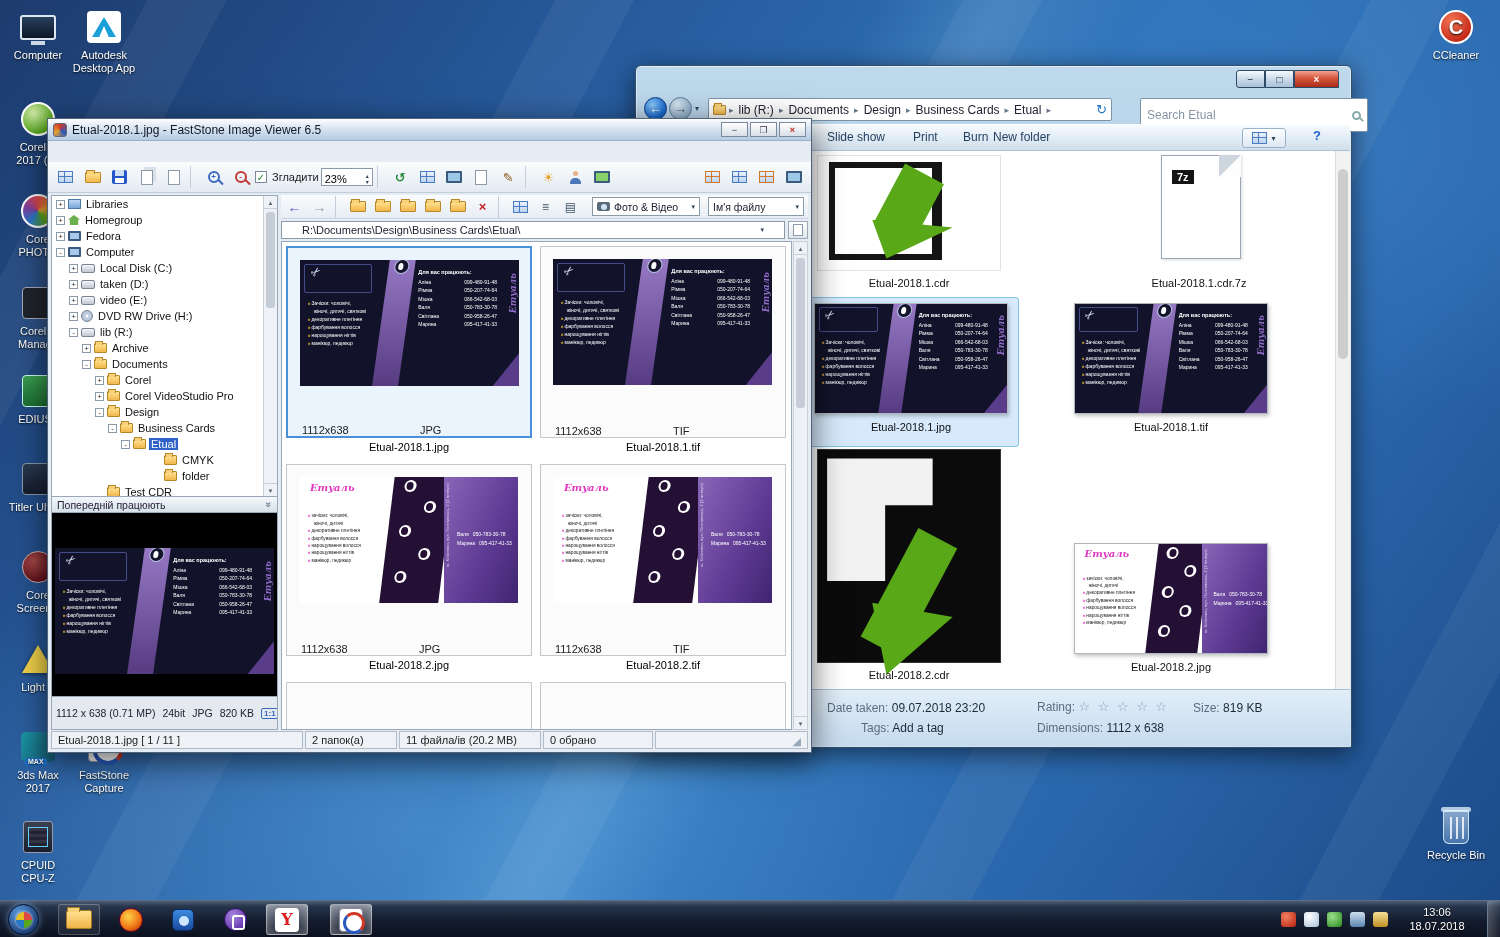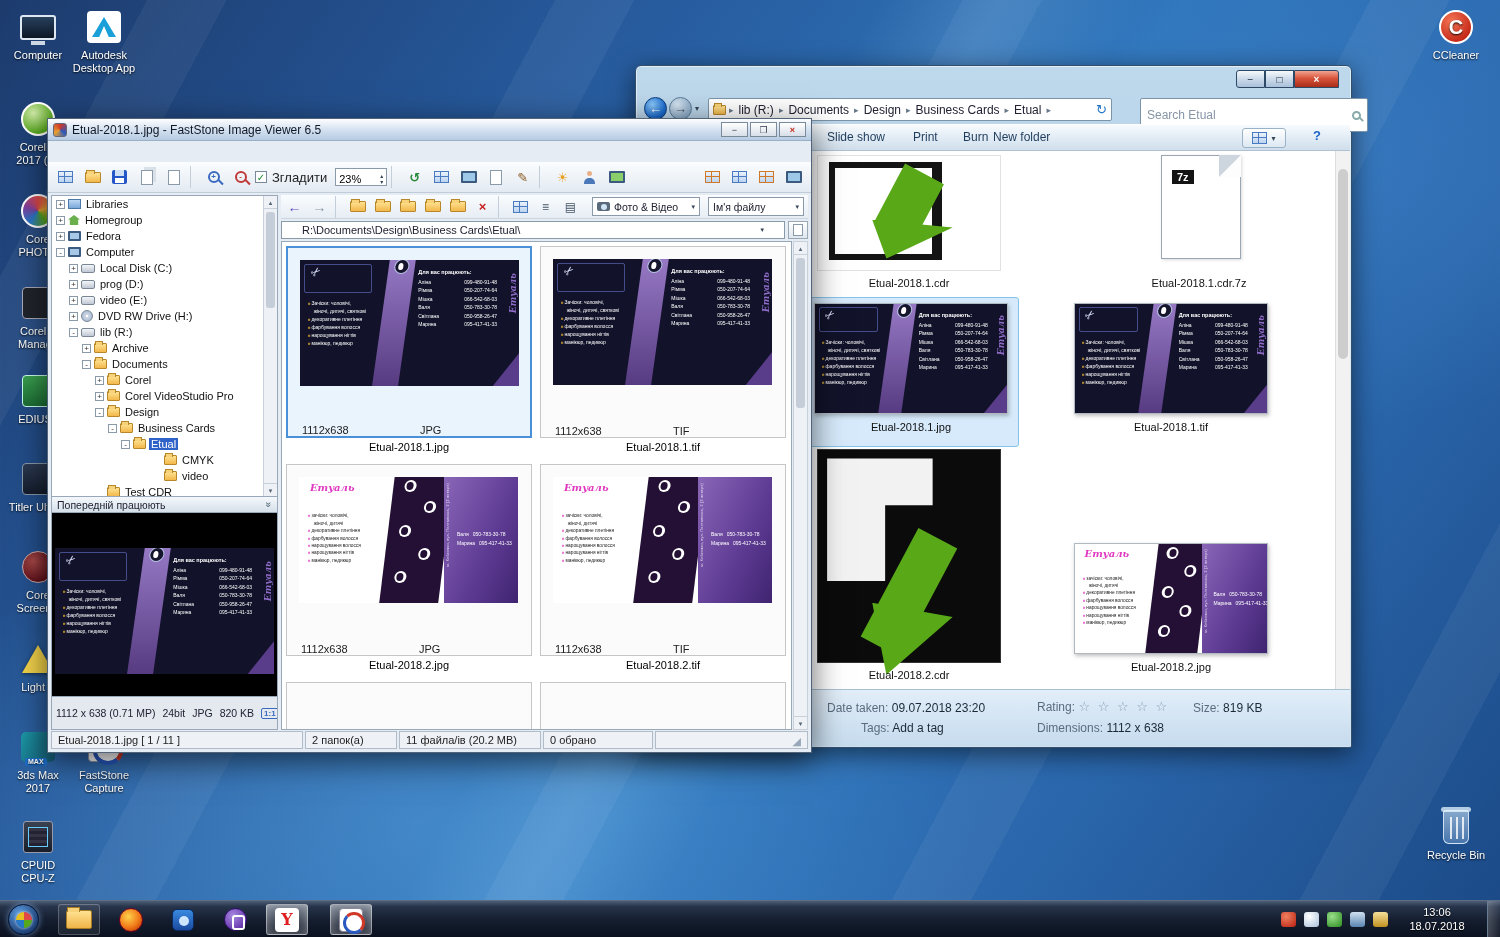--- a/index.html
+++ b/index.html
@@ -105,21 +105,21 @@
 .pgrid.org{border-color:#d07828}.pgrid.org::before,.pgrid.org::after{background:#d07828}
 .pscreen{width:16px;height:12px;border:2px solid #3a5a80;background:#9ec8e8;border-radius:1px}
 .puser{width:13px;height:13px;position:relative}
 .puser::before{content:"";position:absolute;left:4px;top:0;width:5px;height:5px;border-radius:50%;background:#e8b088}
 .puser::after{content:"";position:absolute;left:1px;bottom:0;width:11px;height:6px;border-radius:5px 5px 0 0;background:#4a78b8}
 .pcam{width:13px;height:9px;background:#5a6a7a;border-radius:2px;position:relative;flex:0 0 auto}
 .pcam::after{content:"";position:absolute;left:4px;top:1.5px;width:6px;height:6px;border-radius:50%;background:#cfe4f4}
 .px{color:#c81e1e;font-weight:bold;font-size:13px}
 .gglyph{font-size:13px}
 .chk{width:12px;height:12px;background:#fff;border:1px solid #7a8a9a;font-size:10px;line-height:11px;text-align:center;color:#1a8a2a;font-weight:bold}
-.smoothlbl{font-size:13px;color:#222;margin:0 6px 0 3px}
+.smoothlbl{font-size:11px;color:#222;margin:0 0 0 3px}
 .zoombox{width:52px;height:18px;border:1px solid #8a9aa8;background:#fff;font-size:11px;display:flex;align-items:flex-end;padding:0 3px;position:relative}
 .zoombox .spin{margin-left:auto;font-size:6px;color:#345;line-height:.9;text-align:center}
 .fs-left{position:absolute;left:3px;top:76px;width:227px;bottom:22px}
 .fs-tree{position:absolute;left:0;right:0;top:0;height:302px;background:#fff;border:1px solid #98a8b8;overflow:hidden;font-size:11px;color:#111}
 .trow{display:flex;align-items:center;height:16px;white-space:nowrap}
 .tw{width:9px;height:9px;border:1px solid #8a9aa8;background:#fff;font-size:8px;line-height:7px;text-align:center;color:#333;margin-right:3px;flex:0 0 auto}
 .tw:empty{visibility:hidden}
 .tico{margin-right:3px;flex:0 0 auto}
 .tl{padding:0 2px}
 .tl.sel{background:#2f62c8;color:#fff}
@@ -635,21 +635,21 @@
           <span class="tl">Computer</span>
         </div>
       <div class="trow d1">
           <span class="tw">+</span>
           <span class="tico i-drv"></span>
           <span class="tl">Local Disk (C:)</span>
         </div>
       <div class="trow d1">
           <span class="tw">+</span>
           <span class="tico i-drv"></span>
-          <span class="tl">prog (D:)</span>
+          <span class="tl">taken (D:)</span>
         </div>
       <div class="trow d1">
           <span class="tw">+</span>
           <span class="tico i-drv"></span>
           <span class="tl">video (E:)</span>
         </div>
       <div class="trow d1">
           <span class="tw">+</span>
           <span class="tico i-dvd"></span>
           <span class="tl">DVD RW Drive (H:)</span>
@@ -695,21 +695,21 @@
           <span class="tl sel">Etual</span>
         </div>
       <div class="trow d6">
           <span class="tw"></span>
           <span class="tico i-fol"></span>
           <span class="tl">CMYK</span>
         </div>
       <div class="trow d6">
           <span class="tw"></span>
           <span class="tico i-fol"></span>
-          <span class="tl">video</span>
+          <span class="tl">folder</span>
         </div>
       <div class="trow d3">
           <span class="tw"></span>
           <span class="tico i-fol"></span>
           <span class="tl">Test CDR</span>
         </div>
       <div class="tree-scroll">
           <div class="up">▴</div>
           <div class="th"></div>
           <div class="dn">▾</div>

